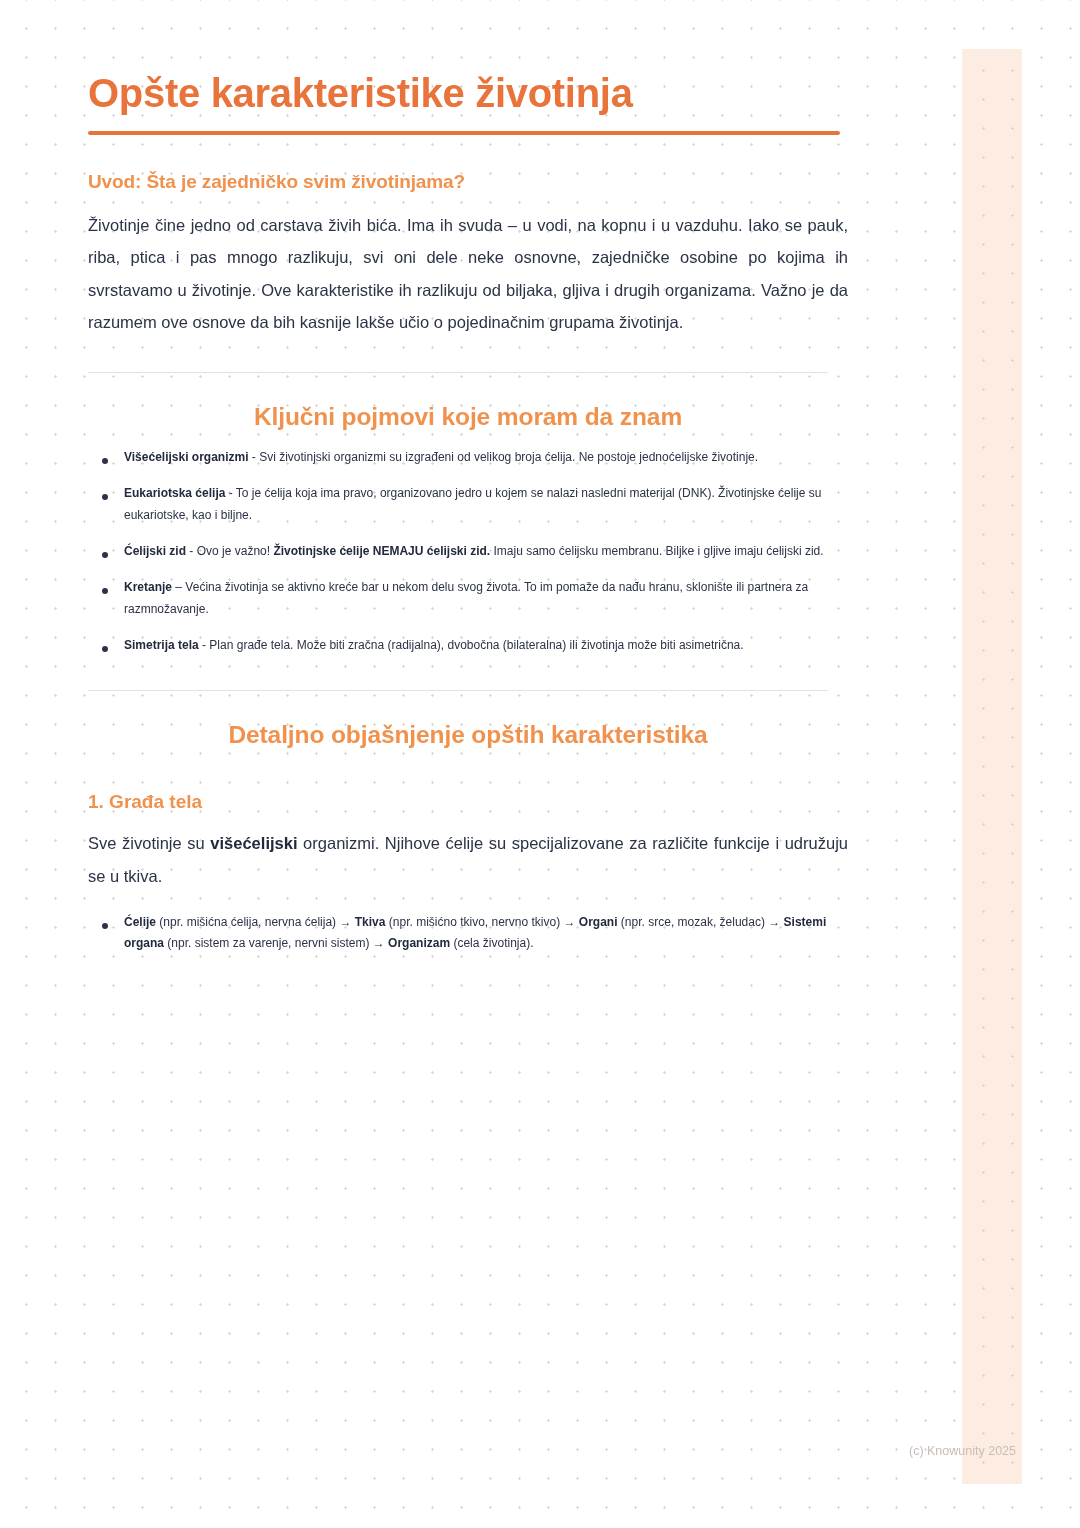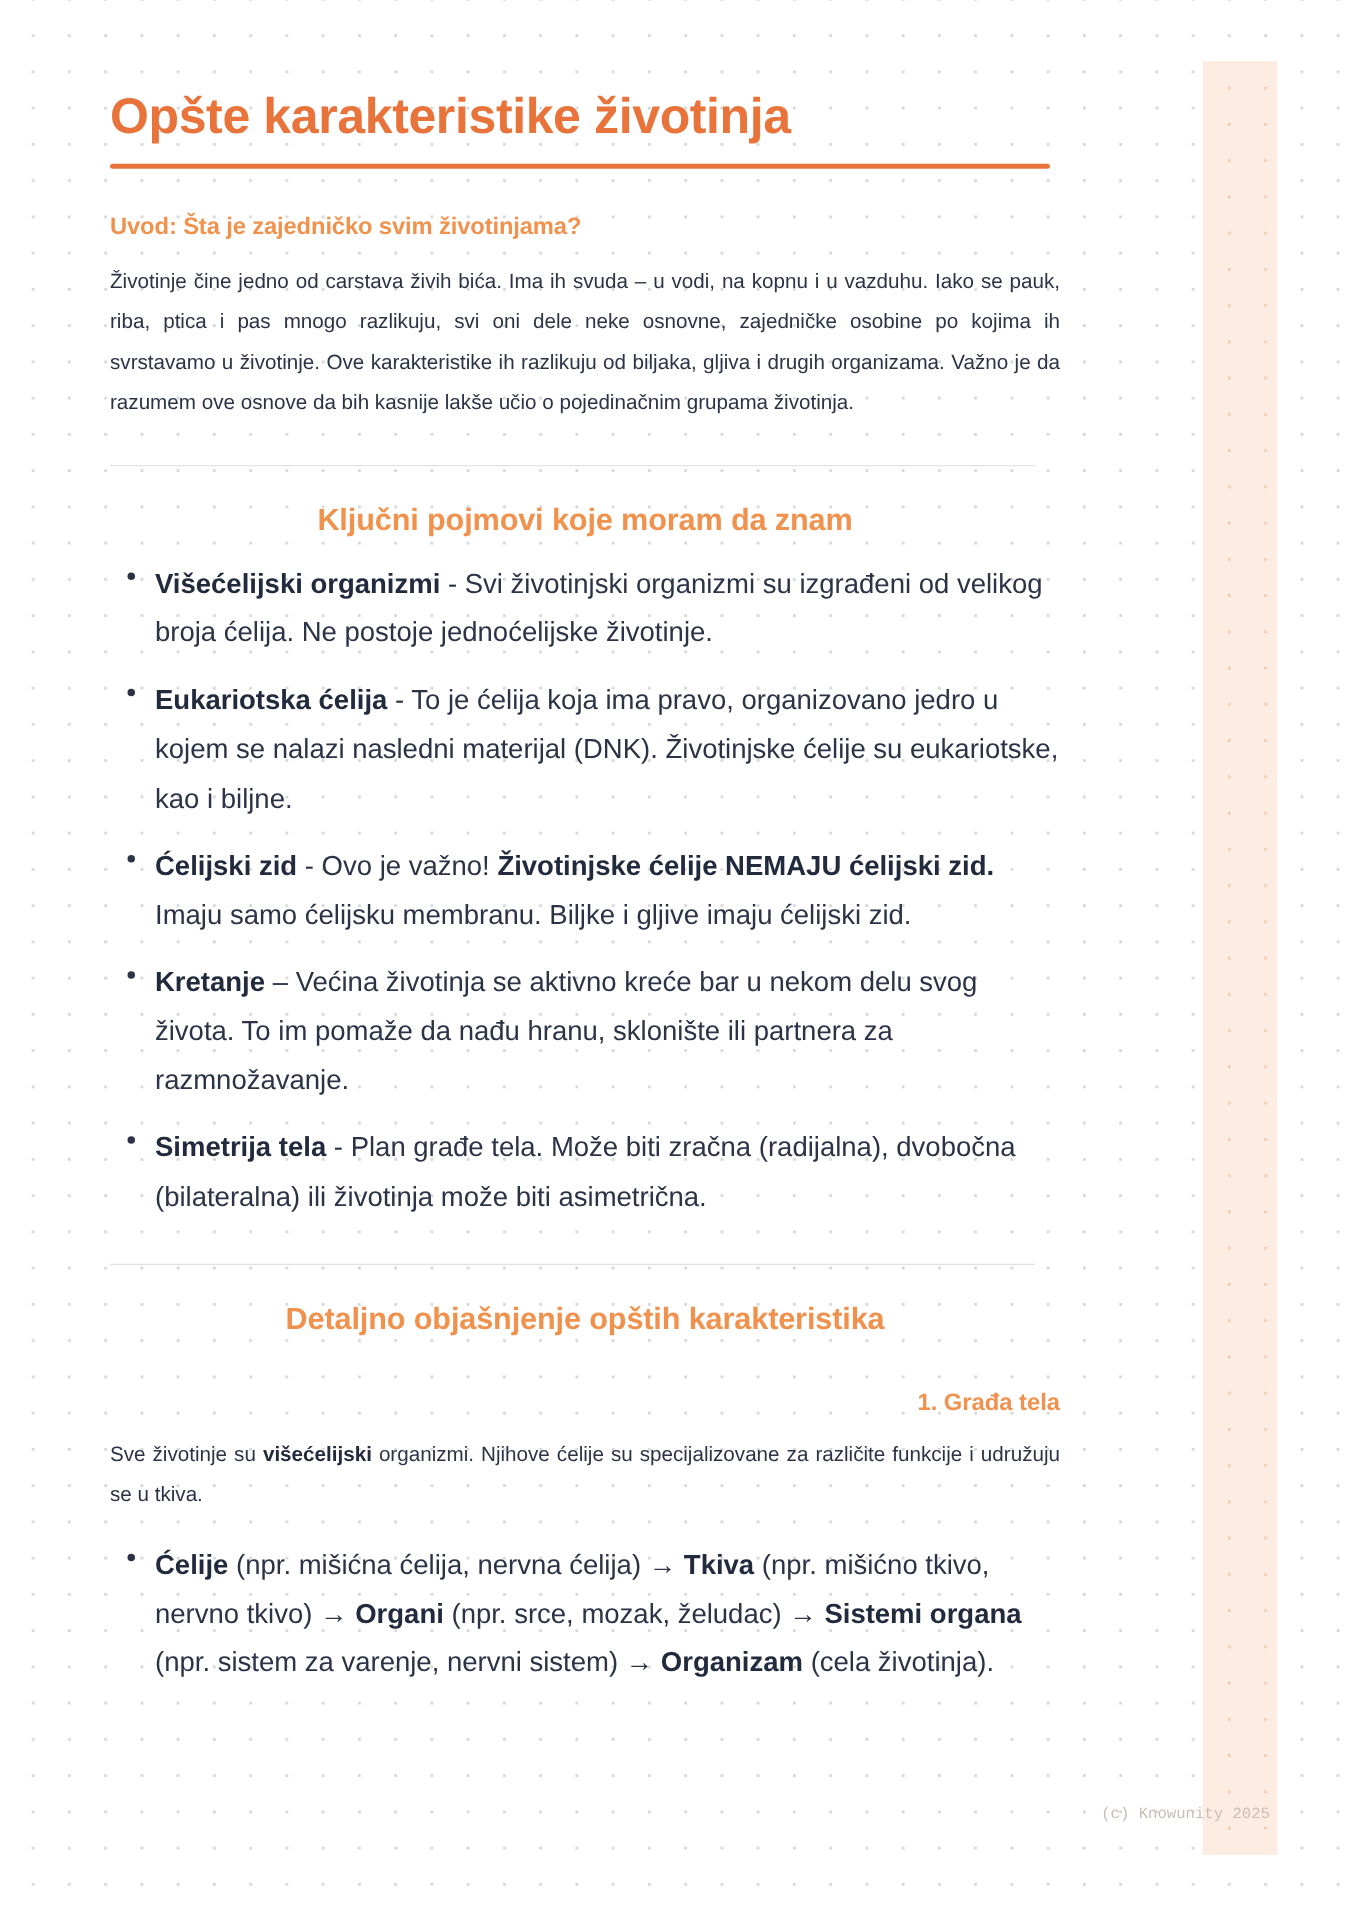--- a/index.html
+++ b/index.html
@@ -73,22 +73,21 @@
   h2.section-title.big {
     font-size: 24.5px;
     color: #f0924d;
     text-align: center;
   }
 
   h3.sub-title {
     font-size: 19px;
     color: #f0924d;
     font-weight: bold;
-    margin: 0 0 14px 16px;
-    text-align: right;
+    margin: 0 0 14px 0;
   }
 
   p.body-text {
     font-size: 16.5px;
     line-height: 1.95;
     color: #2c3347;
     margin: 0 0 0 0;
     text-align: justify;
     text-justify: inter-word;
   }
@@ -102,21 +101,21 @@
 
   ul.key-list {
     list-style: none;
     margin: 0;
     padding: 0;
   }
   ul.key-list li {
     position: relative;
     padding-left: 36px;
     margin-bottom: 15px;
-    font-size: 22px;
+    font-size: 12px;
     line-height: 1.78;
     color: #2c3347;
   }
   ul.key-list li::before {
     content: "";
     position: absolute;
     left: 14px;
     top: 11px;
     width: 6px;
     height: 6px;
@@ -127,21 +126,21 @@
 
   .spacer-20 { height: 20px; }
   .spacer-26 { height: 26px; }
 
   .watermark {
     position: absolute;
     right: 64px;
     bottom: 70px;
     font-size: 12.5px;
     color: #c9bdb5;
-    font-family: Liberation Mono, monospace;
+    font-family: Liberation Sans, sans-serif;
   }
 </style>
 </head>
 <body>
 
 <div class="page">
   <div class="margin-strip"></div>
 
   <div class="content">
 

